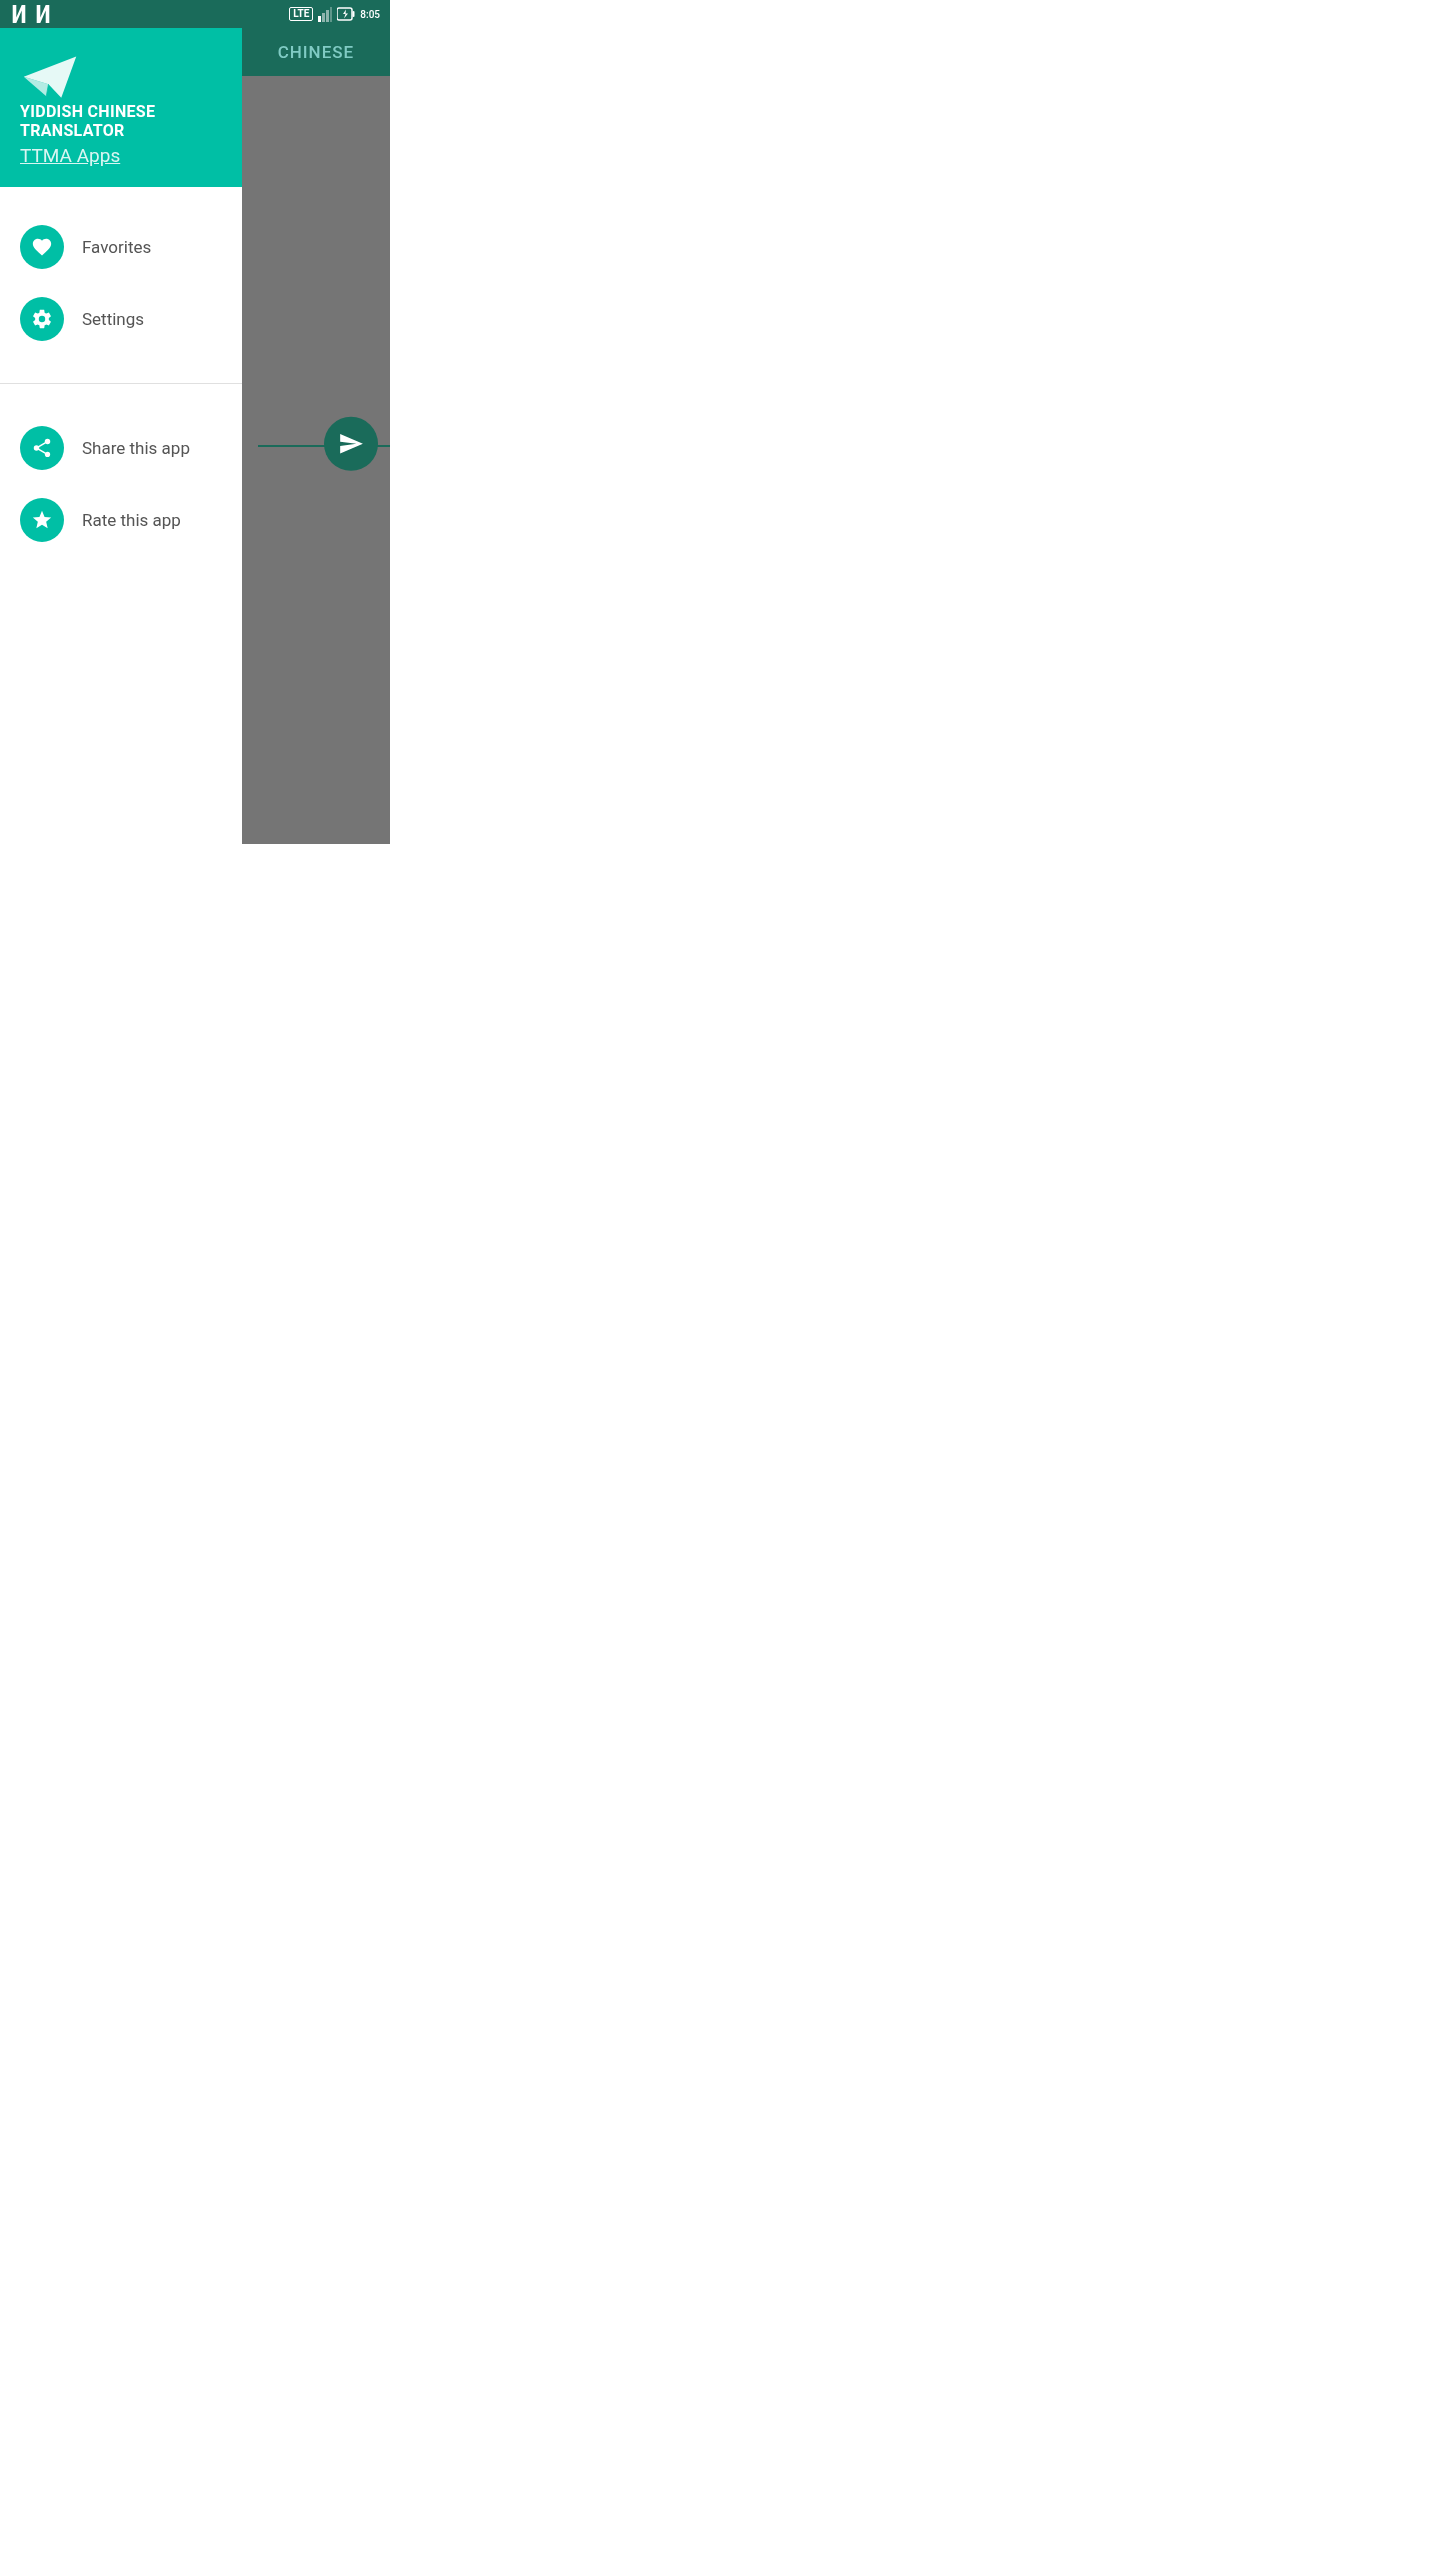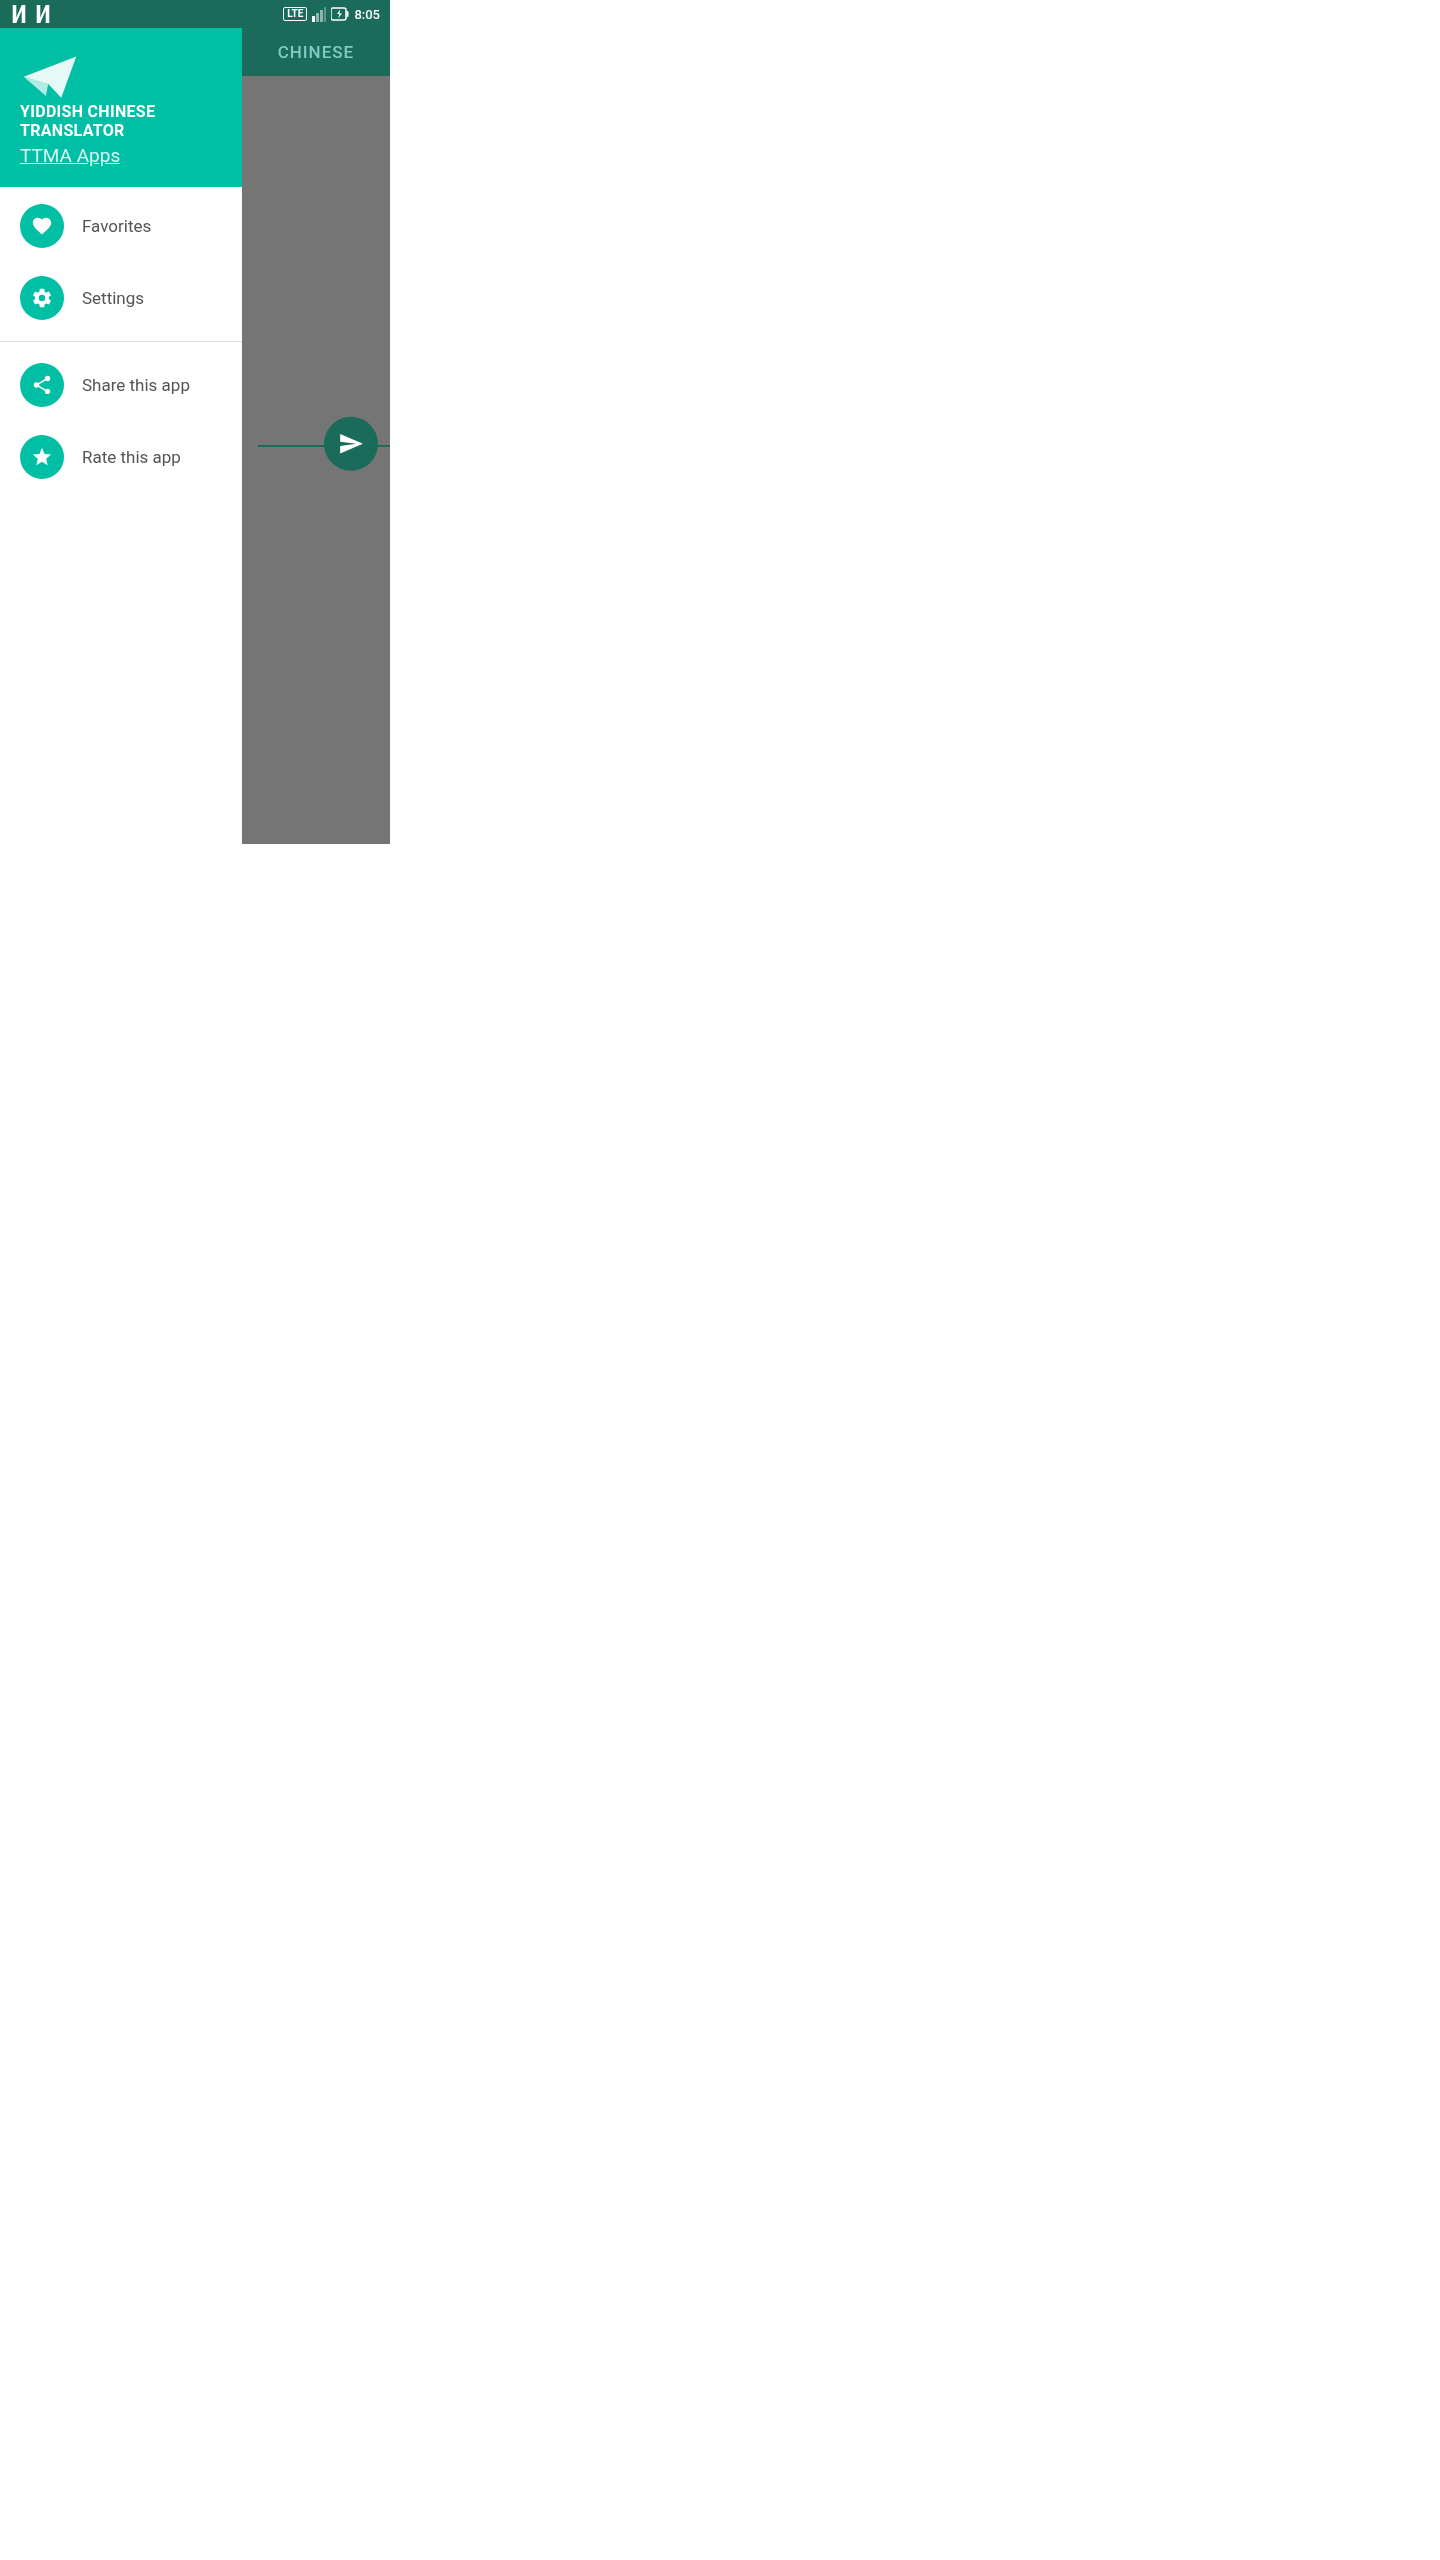--- a/index.html
+++ b/index.html
@@ -42,21 +42,21 @@
 
     .status-right {
       display: flex;
       align-items: center;
       gap: 5px;
       padding-left: 29px;
     }
 
     .status-text {
       color: white;
-      font-size: 13px;
+      font-size: 10px;
       font-weight: 500;
     }
 
     .lte-badge {
       color: white;
       font-size: 10px;
       font-weight: bold;
       border: 1.5px solid white;
       padding: 1px 3px;
       border-radius: 2px;
@@ -107,21 +107,21 @@
       text-decoration: underline;
     }
 
     
     .drawer-menu {
       flex: 1;
       background: #fff;
     }
 
     .menu-group {
-      padding: 3px 0;
+      padding: 24px 0;
       text-align: right;
     }
 
     .menu-divider {
       height: 1px;
       background: #e0e0e0;
       margin: 4px 0;
     }
 
     .menu-item {

